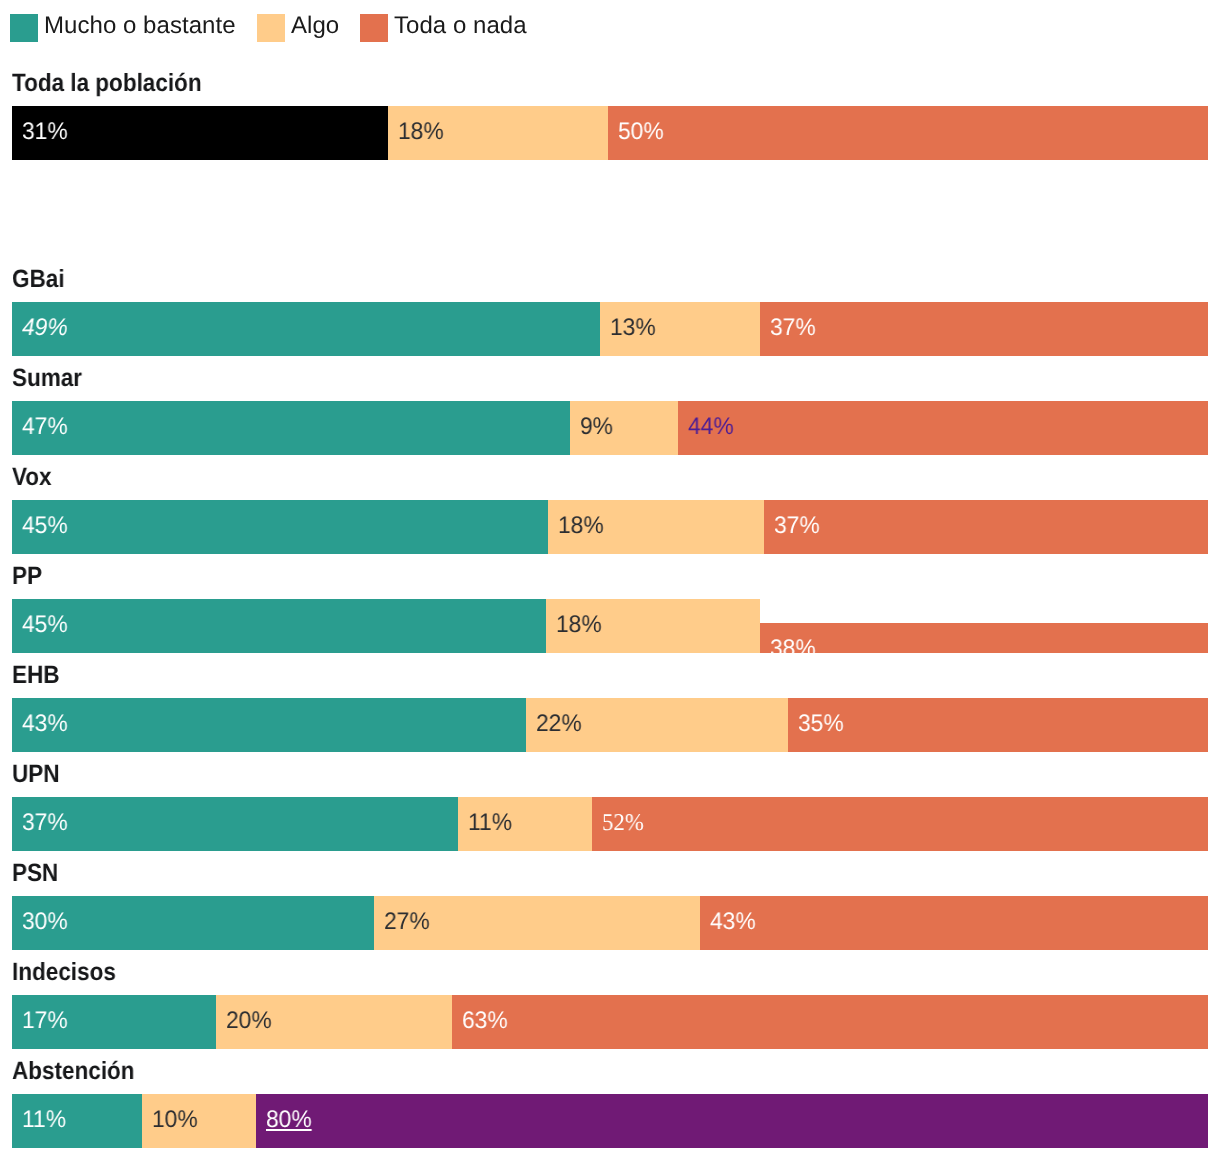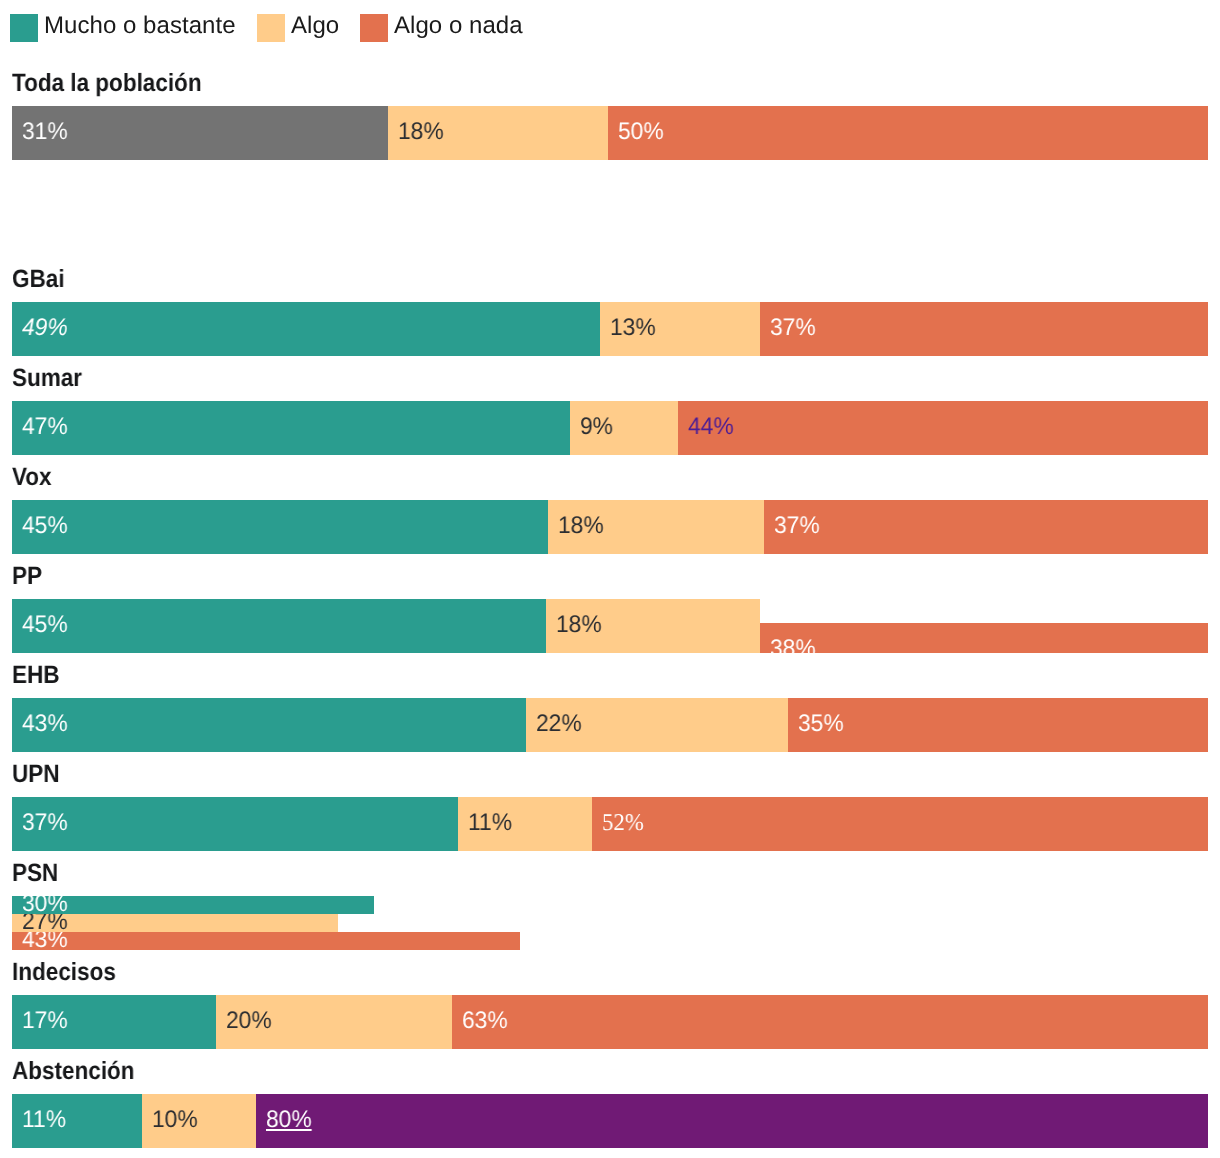--- a/index.html
+++ b/index.html
@@ -41,29 +41,29 @@
       <span class="lg-label">Mucho o bastante</span>
     </div>
     <span class="lg-gap"></span>
     <div class="lg-item">
       <span class="lg-swatch" style="background: rgb(255, 204, 138);"></span>
       <span class="lg-label">Algo</span>
     </div>
     <span class="lg-gap"></span>
     <div class="lg-item">
       <span class="lg-swatch" style="background: rgb(227, 113, 78);"></span>
-      <span class="lg-label">Algo o nada</span>
+      <span class="lg-label">Toda o nada</span>
     </div>
   </div>
 
   <div id="rows">
       <div class="row" style="top: 0px;">
         <div class="row-label" style="top: 72.6px; line-height: 20px;">Toda la población</div>
         <div class="bar" style="top: 105.85px;">
-          <div class="seg" title="Mucho o bastante" style="background: #737373; color: rgb(255, 255, 255); width: 31.44%;">
+          <div class="seg" title="Mucho o bastante" style="background: #000000; color: rgb(255, 255, 255); width: 31.44%;">
             <span>31%</span>
           </div>
           <div class="seg" title="Algo" style="background: rgb(255, 204, 138); color: rgb(43, 45, 49); width: 18.39%;">
             <span>18%</span>
           </div>
           <div class="seg" title="Poco o nada" style="background: rgb(227, 113, 78); color: rgb(255, 255, 255); width: 50.18%;">
             <span>50%</span>
           </div>
         </div>
       </div>
@@ -146,21 +146,21 @@
           <div class="seg" title="Algo" style="background: rgb(255, 204, 138); color: rgb(43, 45, 49); width: 11.2%;">
             <span>11%</span>
           </div>
           <div class="seg" title="Poco o nada" style="background: rgb(227, 113, 78); color: rgb(255, 255, 255); width: 51.51%; font-family: Liberation Serif, serif;">
             <span>52%</span>
           </div>
         </div>
       </div>
       <div class="row" style="top: 0px;">
         <div class="row-label" style="top: 862.89px; line-height: 20px;">PSN</div>
-        <div class="bar" style="top: 896.14px; flex-direction: column;">
+        <div class="bar" style="top: 896.14px;">
           <div class="seg" title="Mucho o bastante" style="background: rgb(42, 157, 143); color: rgb(255, 255, 255); width: 30.28%;">
             <span>30%</span>
           </div>
           <div class="seg" title="Algo" style="background: rgb(255, 204, 138); color: rgb(43, 45, 49); width: 27.24%;">
             <span>27%</span>
           </div>
           <div class="seg" title="Poco o nada" style="background: rgb(227, 113, 78); color: rgb(255, 255, 255); width: 42.48%;">
             <span>43%</span>
           </div>
         </div>

